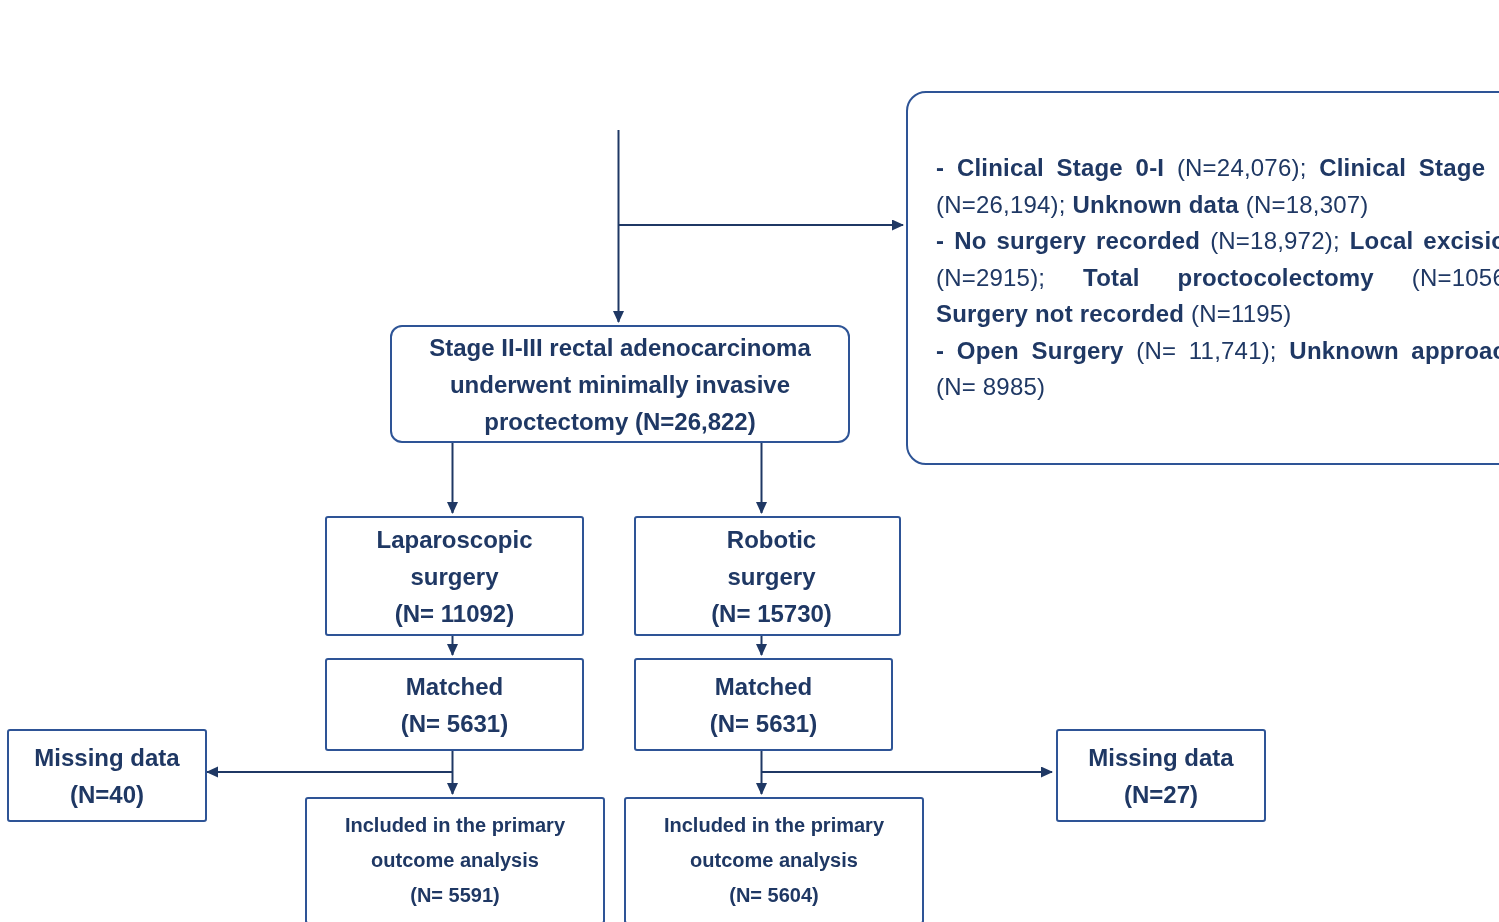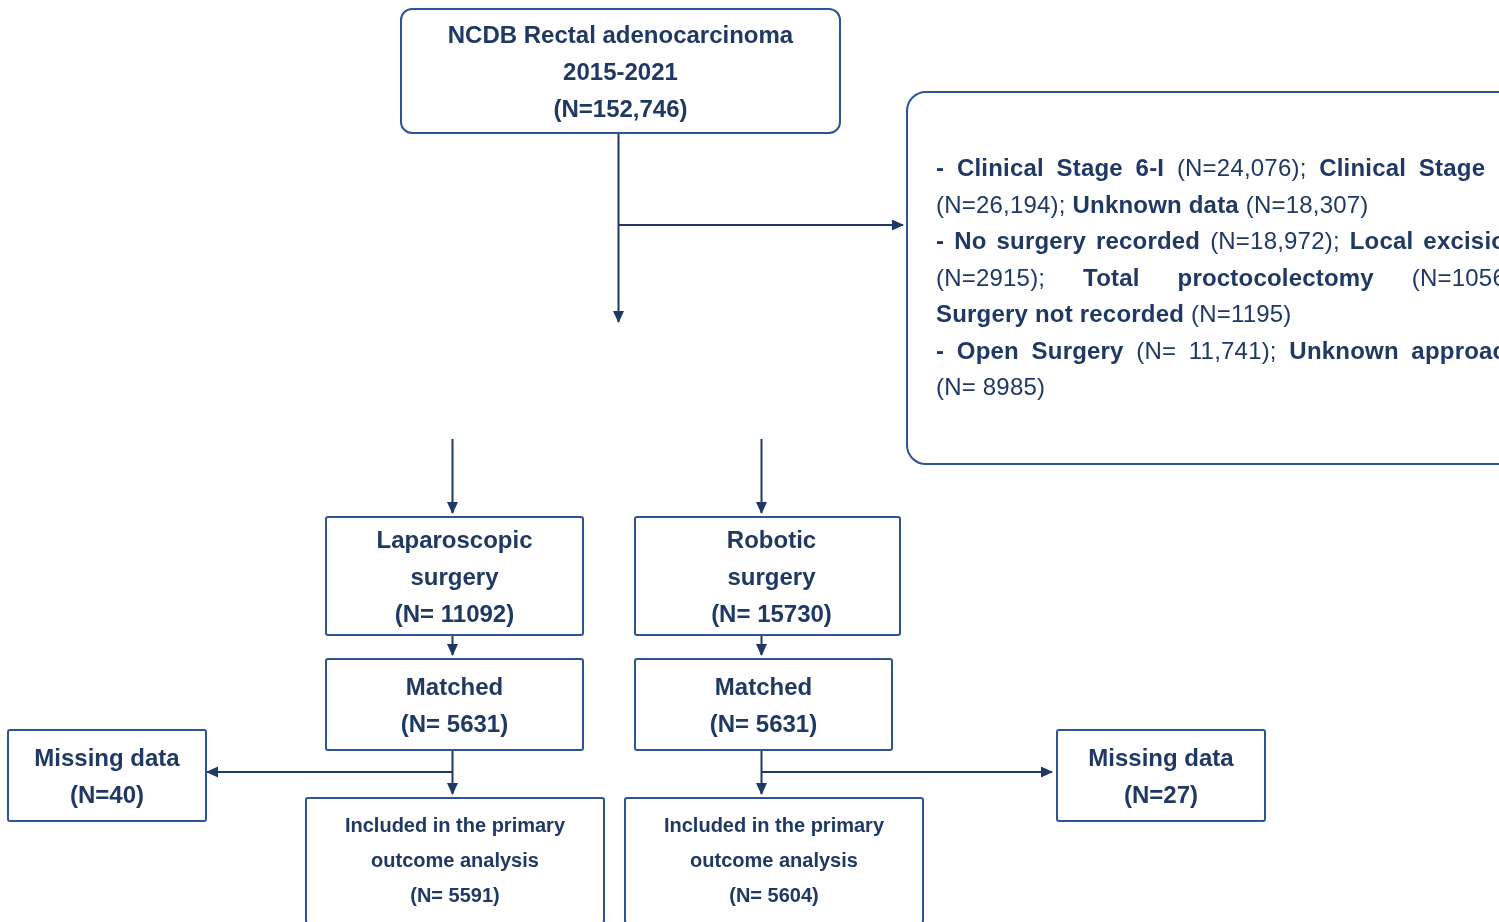--- a/index.html
+++ b/index.html
@@ -46,34 +46,34 @@
     <path d="M452.5 439 L452.5 513" stroke="#1f3864" stroke-width="2" fill="none" marker-end="url(#arr)"></path>
     <path d="M761.5 439 L761.5 513" stroke="#1f3864" stroke-width="2" fill="none" marker-end="url(#arr)"></path>
     <path d="M452.5 632 L452.5 655" stroke="#1f3864" stroke-width="2" fill="none" marker-end="url(#arr)"></path>
     <path d="M761.5 632 L761.5 655" stroke="#1f3864" stroke-width="2" fill="none" marker-end="url(#arr)"></path>
     <path d="M452.5 747 L452.5 794" stroke="#1f3864" stroke-width="2" fill="none" marker-end="url(#arr)"></path>
     <path d="M452.5 772 L207 772" stroke="#1f3864" stroke-width="2" fill="none" marker-end="url(#arr)"></path>
     <path d="M761.5 747 L761.5 794" stroke="#1f3864" stroke-width="2" fill="none" marker-end="url(#arr)"></path>
     <path d="M761.5 772 L1052 772" stroke="#1f3864" stroke-width="2" fill="none" marker-end="url(#arr)"></path>
   </svg>
 
-  <div class="box" style="left:400px; top:8px; width:437px; height:122px; border-radius:12px;">
-    <div class="box-text fs24">NCDB Rectal adenocarcinoma
-2015-2021
-(N=152,746)</div>
-  </div>
 
   <div class="box exclusion" style="left:906px; top:91px; width:585px; height:334px;">
     <div class="exclusion-list">
-        <p class="exclusion-line"><span class="seg-bold">- Clinical Stage 6-I </span><span class="seg-reg">(N=24,076); </span><span class="seg-bold">Clinical Stage IV </span><span class="seg-reg">(N=26,194); </span><span class="seg-bold">Unknown data </span><span class="seg-reg">(N=18,307)</span></p>
+        <p class="exclusion-line"><span class="seg-bold">- Clinical Stage 0-I </span><span class="seg-reg">(N=24,076); </span><span class="seg-bold">Clinical Stage IV </span><span class="seg-reg">(N=26,194); </span><span class="seg-bold">Unknown data </span><span class="seg-reg">(N=18,307)</span></p>
         <p class="exclusion-line"><span class="seg-bold">- No surgery recorded </span><span class="seg-reg">(N=18,972); </span><span class="seg-bold">Local excision </span><span class="seg-reg">(N=2915); </span><span class="seg-bold">Total proctocolectomy </span><span class="seg-reg">(N=1056); </span><span class="seg-bold">Surgery not recorded </span><span class="seg-reg">(N=1195)</span></p>
         <p class="exclusion-line"><span class="seg-bold">- Open Surgery </span><span class="seg-reg">(N= 11,741); </span><span class="seg-bold">Unknown approach </span><span class="seg-reg">(N= 8985)</span></p>
       </div>
   </div>
 
+  <div class="box" style="left:390px; top:325px; width:456px; height:114px; border-radius:12px;">
+    <div class="box-text fs24">Stage II-III rectal adenocarcinoma
+underwent minimally invasive
+proctectomy (N=26,822)</div>
+  </div>
 
   <div class="box" style="left:325px; top:516px; width:255px; height:116px;">
     <div class="box-text fs24">Laparoscopic
 surgery
 (N= 11092)</div>
   </div>
 
   <div class="box" style="left:634px; top:516px; width:255px; height:116px;padding-left:8px;">
     <div class="box-text fs24">Robotic
 surgery

